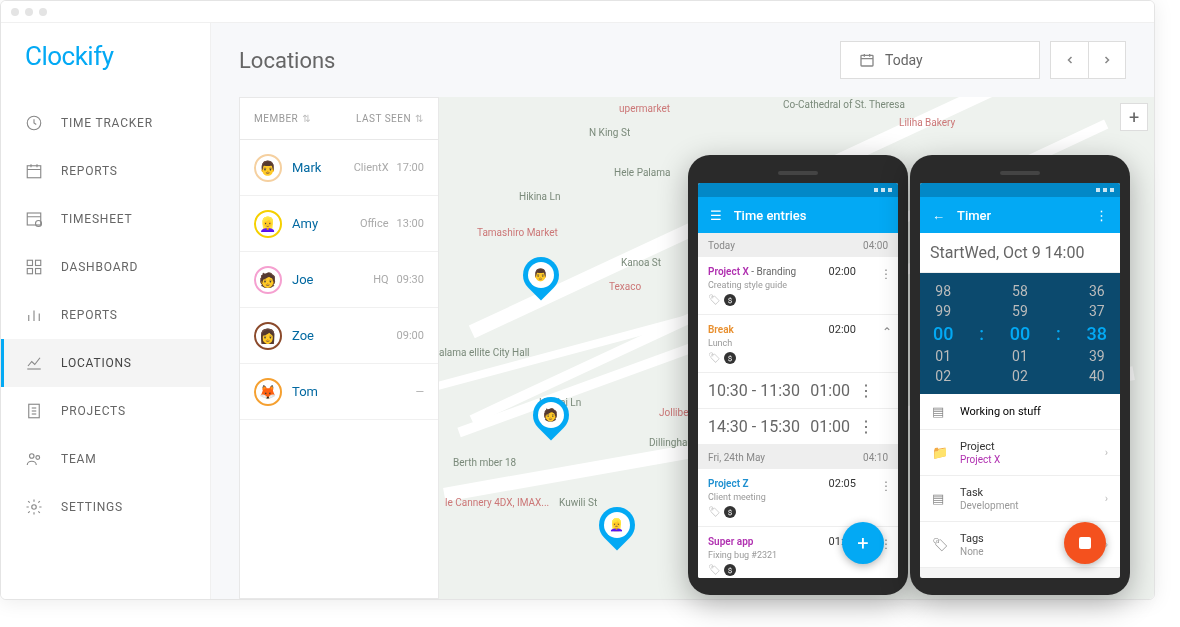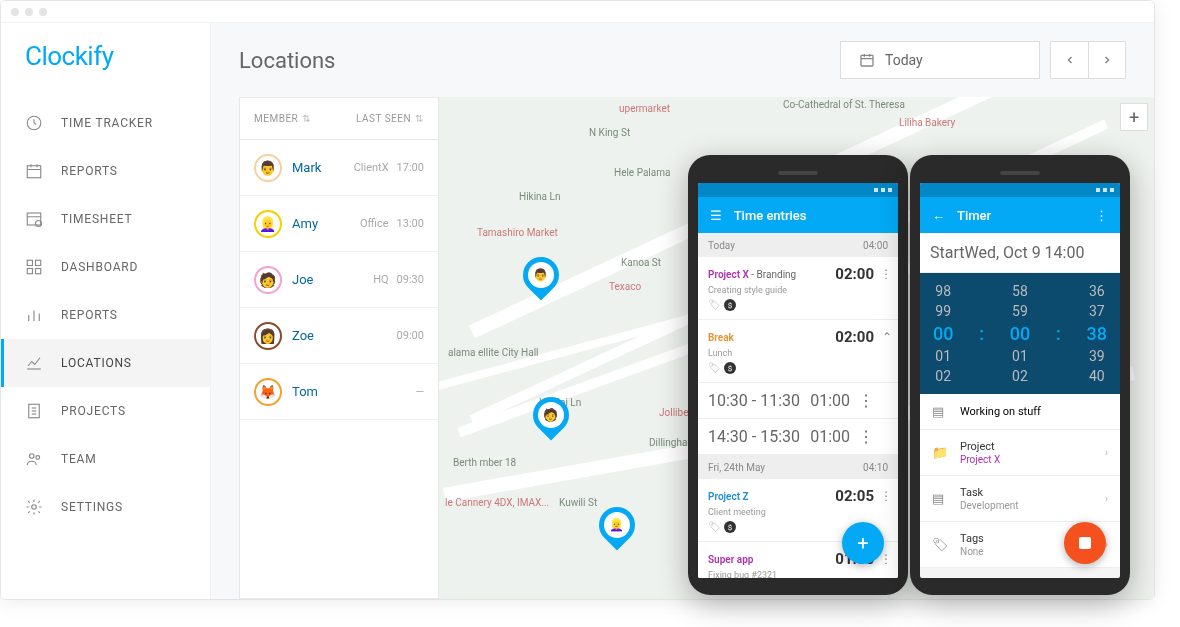--- a/index.html
+++ b/index.html
@@ -45,21 +45,21 @@
 .phone-speaker{width:40px;height:4px;background:#444;border-radius:2px;margin:6px auto 8px}
 .phone-screen{background:#f5f5f5;height:395px;border-radius:2px;overflow:hidden;font-size:11px}
 .status-bar{height:14px;background:#0288c7;display:flex;justify-content:flex-end;align-items:center;padding:0 6px;gap:3px}
 .sb-dot{width:4px;height:4px;background:#fff;opacity:0.8}
 .app-bar{height:36px;background:#03a9f4;color:#fff;display:flex;align-items:center;padding:0 12px;gap:12px;font-size:13px}
 .app-bar-title{flex:1;font-weight:500}
 .day-header{background:#eee;height:24px;display:flex;align-items:center;justify-content:space-between;padding:0 10px;font-size:10px;color:#888}
 .entry{background:#fff;padding:8px 10px;border-bottom:1px solid #eee;position:relative}
 .entry-top{display:flex;justify-content:space-between;align-items:center}
 .entry-proj{font-size:10px;font-weight:600}
-.entry-time{font-size:15px;font-weight:700;color:#333;margin-right:14px}
+.entry-time{font-size:11px;font-weight:400;color:#333;margin-right:32px}
 .entry-desc{font-size:9px;color:#999;margin-top:2px}
 .entry-meta{display:flex;gap:4px;margin-top:4px;align-items:center}
 .meta-icon{width:12px;height:12px;color:#bbb;font-size:10px}
 .meta-icon.dark{background:#333;color:#fff;border-radius:50%;display:flex;align-items:center;justify-content:center;font-size:8px}
 .entry-more{position:absolute;right:6px;top:10px;color:#888;font-size:12px}
 .sub-entry{background:#fff;padding:8px 10px;border-bottom:1px solid #eee;display:flex;justify-content:space-between;font-size:16px;color:#666}
 .fab{position:absolute;width:42px;height:42px;border-radius:50%;display:flex;align-items:center;justify-content:center;color:#fff;font-size:20px;box-shadow:0 2px 8px rgba(0,0,0,0.3);cursor:pointer}
 .fab.add{background:#03a9f4;right:14px;bottom:14px}
 .fab.stop{background:#f4511e;right:14px;bottom:14px}
 .timer-start{background:#fff;padding:10px;display:flex;font-size:16px;color:#666;border-bottom:1px solid #eee}
@@ -265,21 +265,21 @@
             <div class="map-road" style="left: 250px; top: 0px; width: 10px; height: 500px; transform: rotate(70deg);"></div>
             <div class="map-poi" style="left: 180px; top: 6px;">upermarket</div>
             <div class="map-label" style="left: 344px; top: 2px;">Co-Cathedral of St. Theresa</div>
             <div class="map-poi" style="left: 460px; top: 20px;">Liliha Bakery</div>
             <div class="map-label" style="left: 175px; top: 70px;">Hele Palama</div>
             <div class="map-label" style="left: 80px; top: 94px;">Hikina Ln</div>
             <div class="map-poi" style="left: 38px; top: 130px;">Tamashiro Market</div>
             <div class="map-label" style="left: 150px; top: 30px;">N King St</div>
             <div class="map-label" style="left: 182px; top: 150px; margin-top: 10px;">Kanoa St</div>
             <div class="map-poi" style="left: 170px; top: 184px;">Texaco</div>
-            <div class="map-label" style="left: 0px; top: 250px; margin-left: 9px;">alama ellite City Hall</div>
+            <div class="map-label" style="left: 0px; top: 250px;">alama ellite City Hall</div>
             <div class="map-label" style="left: 100px; top: 300px;">Hoolai Ln</div>
             <div class="map-poi" style="left: 220px; top: 310px;">Jollibee</div>
             <div class="map-label" style="left: 210px; top: 340px;">Dillingham Blvd</div>
             <div class="map-label" style="left: 14px; top: 360px;">Berth mber 18</div>
             <div class="map-poi" style="left: 6px; top: 400px;">le Cannery 4DX, IMAX...</div>
             <div class="map-label" style="left: 120px; top: 400px;">Kuwili St</div>
             <div class="map-pin" style="left: 84px; top: 160px;">
               <div class="pin-shape"></div>
               <div class="pin-avatar">👨</div>
             </div>

